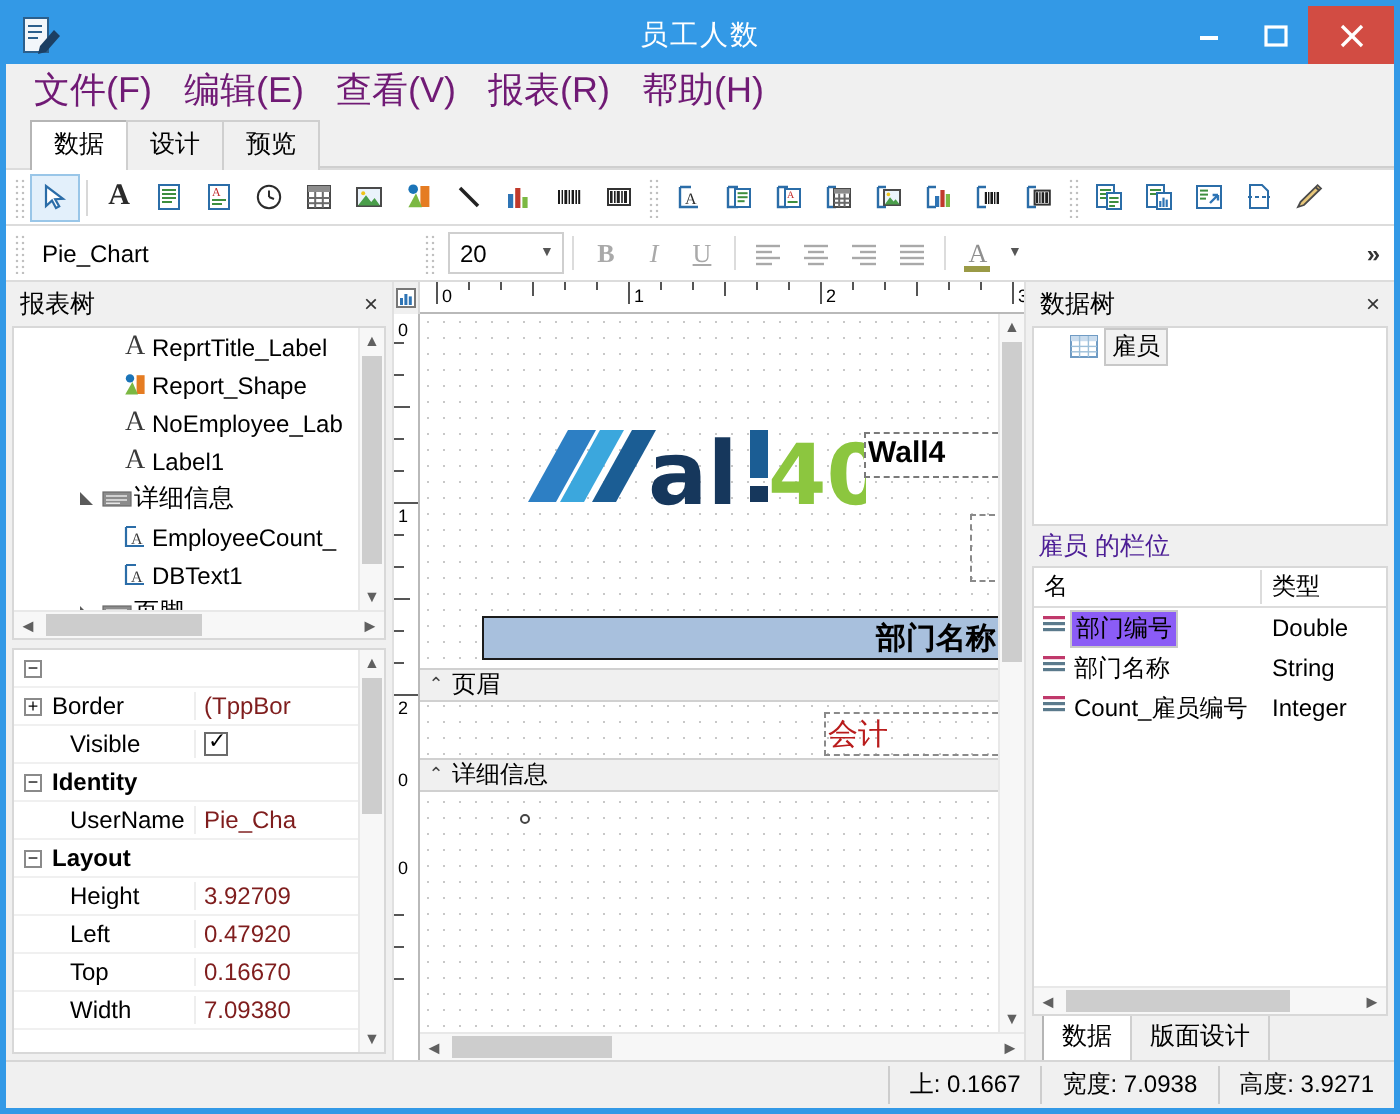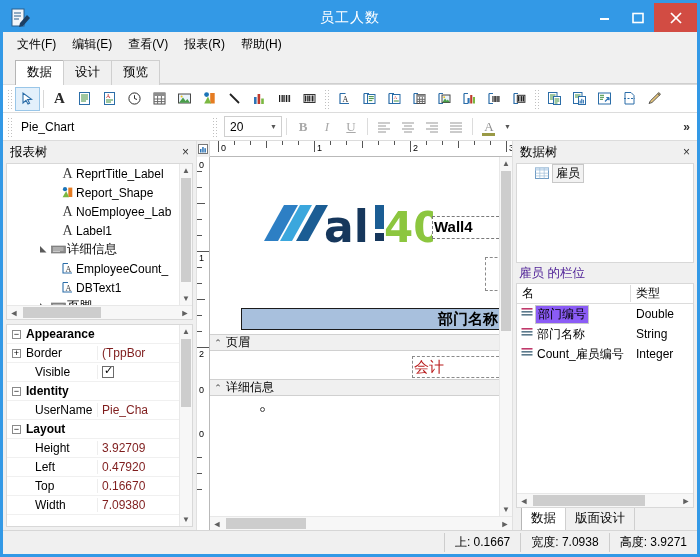--- a/index.html
+++ b/index.html
@@ -33,21 +33,21 @@
     width:33px; height:29px; display:flex; align-items:center; justify-content:center;
     color:#fff; font-size:13px;
   }
   .win-btn.close { background:#d24c43; width:43px; }
   .win-btn svg { display:block; }
   
   .menubar {
     height:26px; background:#f0f0f0; display:flex; align-items:center;
     padding-left:14px; flex:0 0 26px; border-bottom:1px solid #f0f0f0;
   }
-  .menu-item { font-size:12px; color:#000000; margin-right:16px; white-space:nowrap; }
+  .menu-item { font-size:18px; color:#701a75; margin-right:16px; white-space:nowrap; }
   
   .tabstrip {
     height:26px; background:#f0f0f0; display:flex; align-items:flex-end;
     padding-left:12px; flex:0 0 26px;
   }
   .tab {
     padding:3px 11px 4px 11px; font-size:12.5px; color:#000;
     border:1px solid #cfcfcf; border-bottom:none; background:#f0f0f0;
     margin-right:-1px; position:relative; top:1px;
   }
@@ -163,21 +163,21 @@
     position:absolute; left:0; top:0; right:0; bottom:0;
     background-image:radial-gradient(circle, #c8c8c8 0.6px, transparent 0.7px);
     background-size:8px 8px;
   }
   .band-sep {
     position:absolute; left:0; right:0; height:17px; background:#f0f0f0;
     border-top:1px solid #d0d0d0; border-bottom:1px solid #d0d0d0;
     display:flex; align-items:center; font-size:12px; color:#000;
   }
   .band-sep .caret { width:16px; text-align:center; font-size:9px; color:#444; }
-  .logo { position:absolute; font-family:"DejaVu Sans", sans-serif; }
+  .logo { position:absolute; font-family:"DejaVu Sans", sans-serif;margin-top:10px; }
   .logo-label {
     position:absolute; border:1px dashed #7a7a7a; background:#fff;
     font-size:15px; font-weight:bold; color:#000; padding:1px 1px; overflow:hidden; white-space:nowrap;
   }
   .dash-box { position:absolute; border:1px dashed #8a8a8a; }
   .blue-bar {
     position:absolute; background:#a8c0dd; border:1px solid #1b1b1b;
     display:flex; align-items:center; justify-content:flex-end;
     font-size:15px; font-weight:bold; color:#000; padding-right:2px; overflow:hidden;
   }
@@ -703,21 +703,20 @@
         </div>
       </div>
 
       <div class="props">
         <div class="props-in">
 
           <div class="prow">
             <span class="pm">
                 <i>−</i>
               </span>
-            <span class="pname cat">Appearance</span>
           </div>
           <div class="prow">
             <span class="pm">
                 <i>+</i>
               </span>
             <span class="pname">Border</span>
             <span class="pval">(TppBor</span>
           </div>
           <div class="prow indent">
             <span class="pm"></span>

